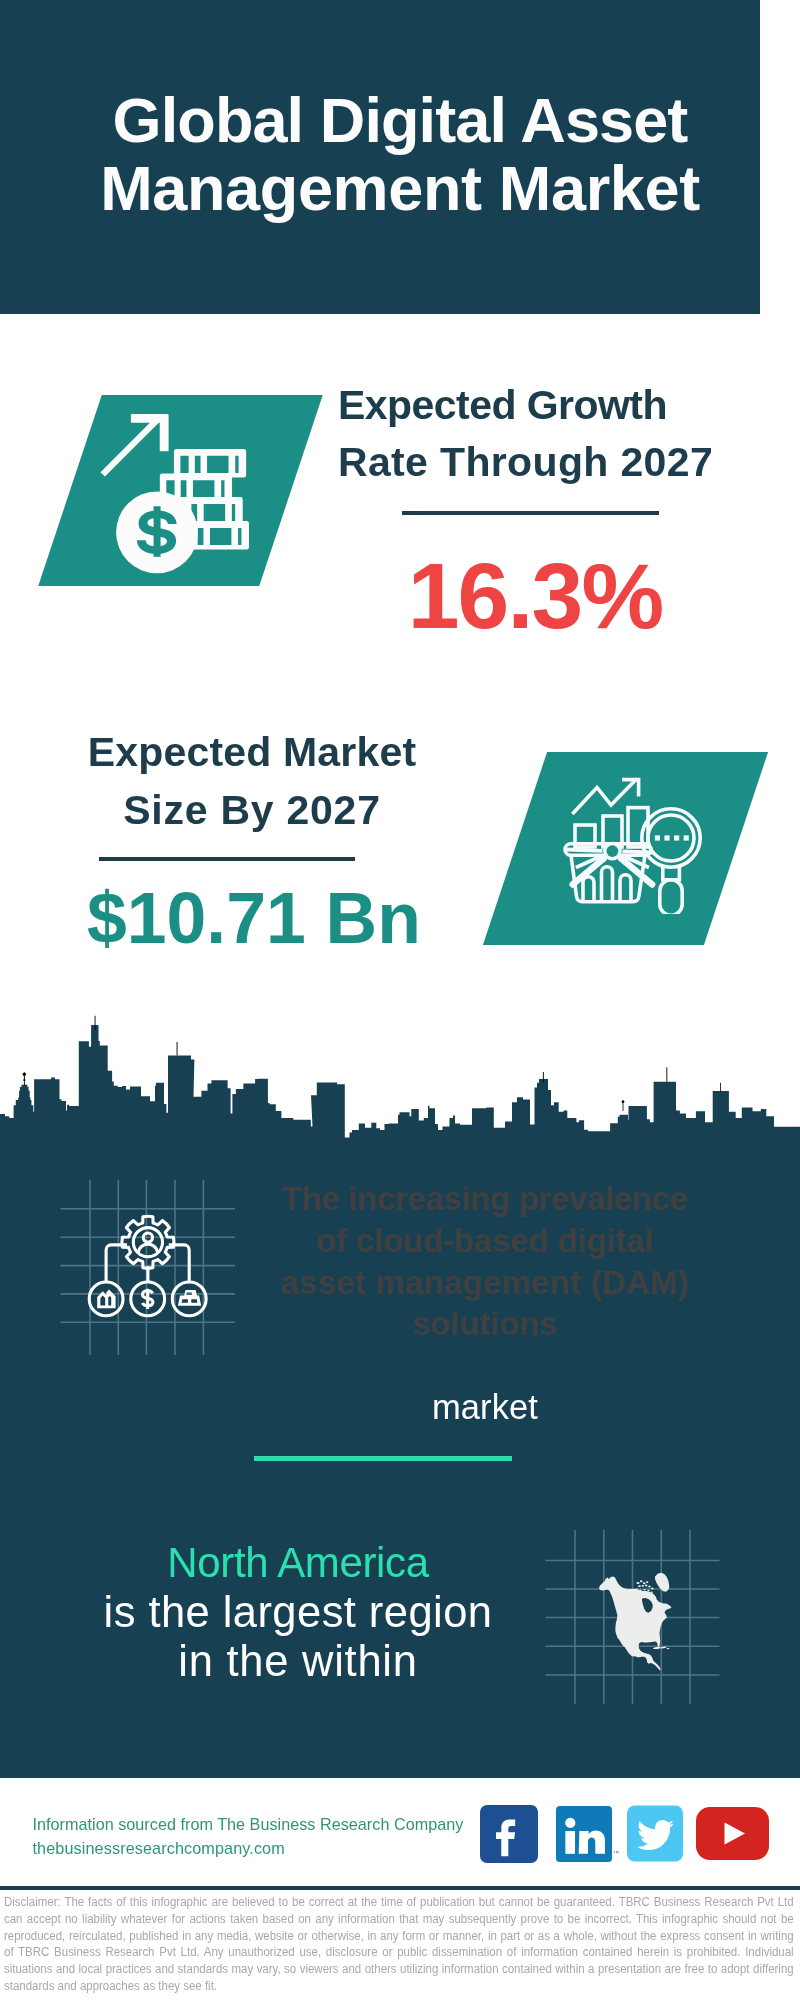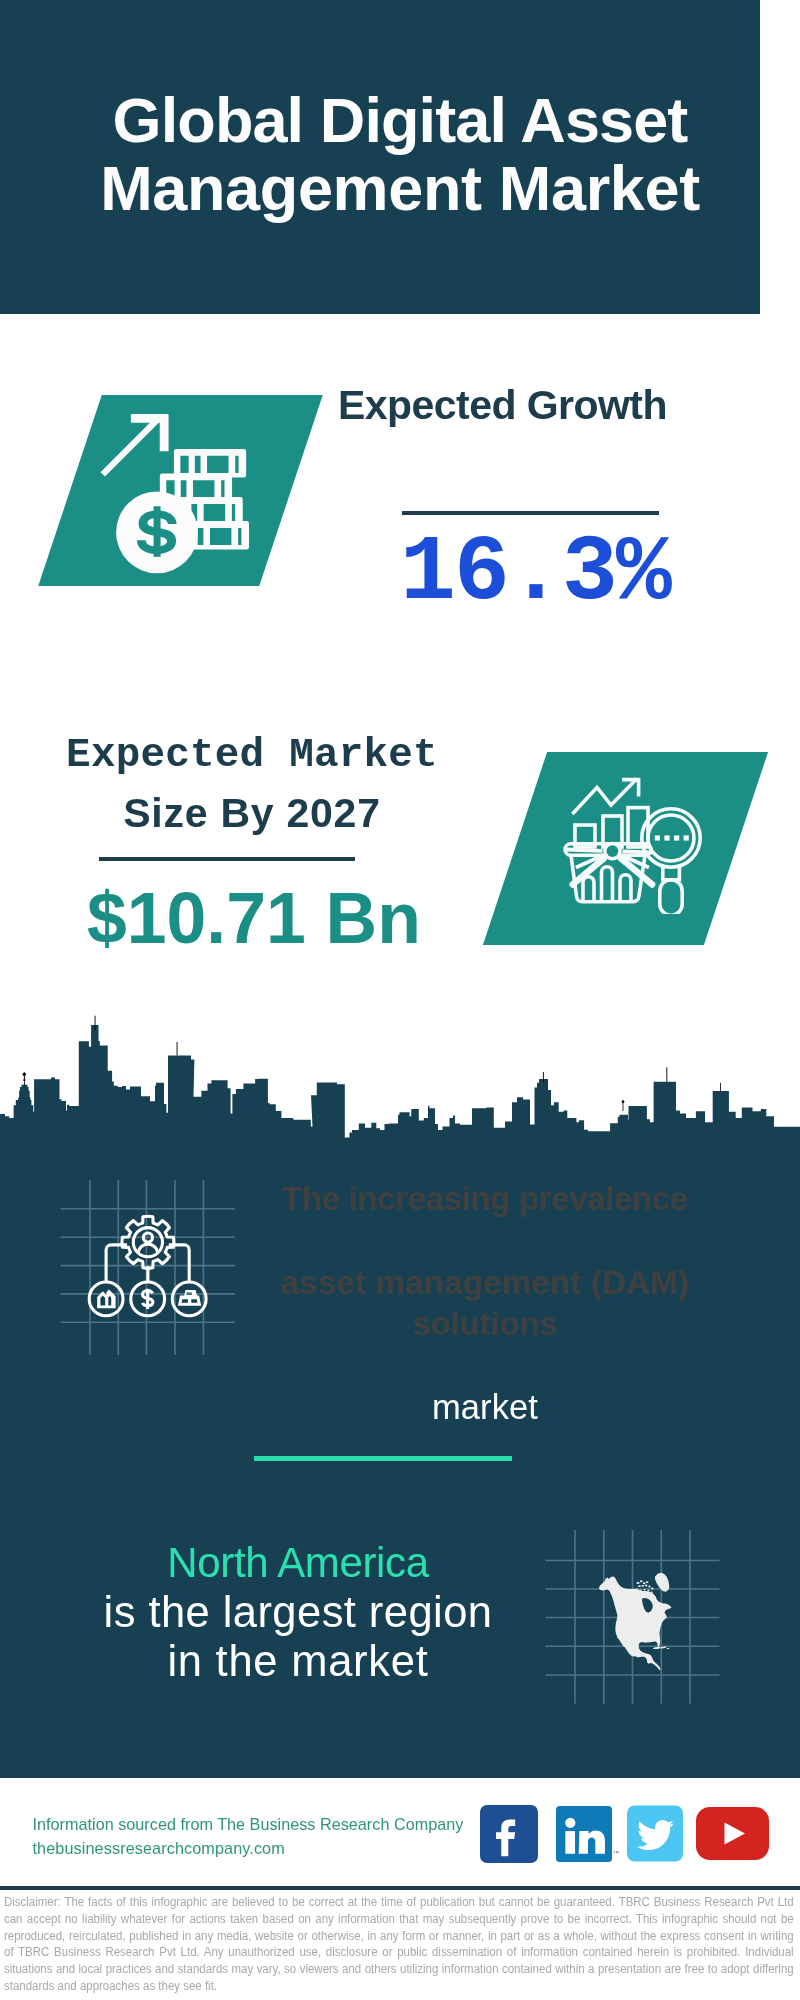--- a/index.html
+++ b/index.html
@@ -41,37 +41,36 @@
     text-align:left; color:#1d3c4c;
     font-size:41px; font-weight:bold; line-height:57.2px;
   }
   .s1-title .l1 { letter-spacing:-0.55px; }
   .s1-title .l2 { letter-spacing:0.35px; }
   .s1-rule {
     position:absolute; left:401.5px; top:511px; width:257px; height:4px;
     background:#1d3c4c;
   }
   .s1-value {
-    position:absolute; left:335px; top:532px; width:400px;
-    text-align:center; color:#1d4ed8;
+    position:absolute; left:335px; top:554px; width:400px;
+    text-align:center; color:#ef4444;
     font-size:93px; font-weight:bold; line-height:84px;
     letter-spacing:-1.8px;
-    font-family:Liberation Mono, monospace;
   }
 
   
   .para2 { left:514.5px; top:752px; width:221px; height:193px; }
   .icon2 { position:absolute; left:558px; top:772px; width:162px; height:142px; }
 
   .s2-title {
     position:absolute; left:52px; top:724.3px; width:400px;
     text-align:center; color:#1d3c4c;
     font-size:41px; font-weight:bold; line-height:57.2px;
   }
-  .s2-title .l1 { letter-spacing:0.18px;font-family:Liberation Mono, monospace; }
+  .s2-title .l1 { letter-spacing:0.18px; }
   .s2-title .l2 { letter-spacing:0.75px; }
   .s2-rule {
     position:absolute; left:98.8px; top:857px; width:256px; height:4px;
     background:#1d3c4c;
   }
   .s2-value {
     position:absolute; left:54px; top:877.5px; width:400px;
     text-align:center; color:#1b8f86;
     font-size:71.5px; font-weight:bold; line-height:80px;
     letter-spacing:0px;
@@ -162,20 +161,21 @@
       <path d="M87.3 101.1 h73.2 a2.6 2.6 0 0 1 2.6 2.6 v25.8 a2.6 2.6 0 0 1 -2.6 2.6 h-73.2 a2.6 2.6 0 0 1 -2.6 -2.6 v-25.8 a2.6 2.6 0 0 1 2.6 -2.6 z M91.7 108.5 v18.5 h9.0 v-18.5 z M107.4 108.5 v18.5 h6.2 v-18.5 z M120.7 108.5 v18.5 h23.3 v-18.5 z M151.3 108.5 v18.5 h3.6 v-18.5 z"></path>
       <path d="M94.1 127.1 h73.2 a2.6 2.6 0 0 1 2.6 2.6 v25.8 a2.6 2.6 0 0 1 -2.6 2.6 h-73.2 a2.6 2.6 0 0 1 -2.6 -2.6 v-25.8 a2.6 2.6 0 0 1 2.6 -2.6 z M98.5 134.5 v18.5 h9.0 v-18.5 z M114.2 134.5 v18.5 h6.2 v-18.5 z M127.5 134.5 v18.5 h23.3 v-18.5 z M158.1 134.5 v18.5 h3.6 v-18.5 z"></path>
 
       <circle cx="70.0" cy="139.4" r="44.4"></circle>
       <path fill="#1b8f86" d="M66.3 111.0 h7.6 v54.9 h-7.6 z"></path>
       <path fill="#1b8f86" d="M70.1 115.5 c-12.2 0 -20.1 5.8 -20.1 14.1 0 8.2 6.5 11.9 18.9 13.7 9.0 1.2 12.0 2.7 12.0 5.8 0 3.4 -4.3 5.5 -11.3 5.5 -7.5 0 -11.7 -2.4 -11.9 -6.6 h-9.5 c0.2 8.8 8.2 14.8 21.4 14.8 12.9 0 21.2 -5.6 21.2 -14.3 0 -8.3 -6.0 -12.1 -19.3 -14.0 -9.2 -1.3 -11.8 -2.7 -11.8 -5.5 0 -3.1 4.1 -5.2 10.7 -5.2 6.9 0 11.1 2.5 11.5 6.5 h9.5 c-0.4 -8.5 -8.2 -14.7 -21.3 -14.7 z"></path>
     </g>
   </svg>
   <div class="s1-title">
     <span class="l1">Expected Growth</span><br>
+    <span class="l2">Rate Through 2027</span>
   </div>
   <div class="s1-rule"></div>
   <div class="s1-value">16.3%</div>
 
   <div class="para para2"></div>
   <svg class="icon2" viewBox="0 0 162 142">
     <g fill="none" stroke="#f5fbfa" stroke-width="3.6" stroke-linecap="butt" stroke-linejoin="miter">
       <polyline points="14.4,42.0 39.0,15.5 53.0,33.0 79.0,6.4"></polyline>
       <polyline points="64.0,7.6 80.6,7.6 80.6,24.5"></polyline>
       <rect x="17.0" y="53.0" width="20" height="22"></rect>
@@ -257,21 +257,21 @@
       <circle cx="22.1" cy="88.9" r="16.9"></circle>
       <circle cx="63.7" cy="88.9" r="16.9"></circle>
       <circle cx="105.2" cy="88.9" r="16.9"></circle>
       <path fill="#ffffff" stroke="none" d="M13.20 98.20 L13.20 87.00 L18.80 81.30 L22.40 84.90 L22.40 82.30 L25.00 79.60 L31.60 86.20 L31.60 98.20 Z M21.20 95.60 L21.20 88.00 L18.80 85.60 L16.40 88.00 L16.40 95.60 Z M27.20 95.60 L27.20 87.60 L25.60 86.00 L24.30 87.30 L24.30 95.60 Z"></path>
       <path d="M63.7 78.70 v20.4 M68.70 83.30 a5.2 4.7 0 0 0 -5.0 -2.6 c-3.3 0 -5.2 1.7 -5.2 3.7 0 2.2 1.7 3.3 5.2 3.8 3.5 0.6 5.2 1.6 5.2 3.8 0 2.2 -1.9 3.7 -5.2 3.7 -2.6 0 -4.6 -1.1 -5.1 -2.8"></path>
       <path fill="#ffffff" stroke="none" d="M93.90 95.70 L96.00 85.50 L115.10 85.50 L117.20 95.70 Z M100.20 85.60 L101.50 80.00 L111.70 80.00 L112.90 85.60 Z M103.90 92.80 L103.90 89.20 L98.40 89.20 L97.50 92.80 Z M113.40 92.80 L112.80 89.20 L107.30 89.20 L107.30 92.80 Z M108.00 85.10 L107.70 82.60 L102.60 82.60 L102.30 85.10 Z"></path>
     </g>
   </svg>
   <div class="driver-text">
     <span class="hl d1">The increasing prevalence</span><br>
-    <br>
+    <span class="hl d2">of cloud-based digital</span><br>
     <span class="hl d3">asset management (DAM)</span><br>
     <span class="hl d4">solutions</span><br>
     <br>
     <span class="d6">market</span>
   </div>
   <div class="mid-rule"></div>
 
   <svg class="grid2" viewBox="0 0 180 180">
     <g stroke="#4d7486" stroke-width="1.6">
       <line x1="30.0" y1="2.0" x2="30.0" y2="175.8"></line>
@@ -306,21 +306,21 @@
       <ellipse cx="56.8" cy="32.2" rx="1.1" ry="0.8"></ellipse>
       <ellipse cx="62.0" cy="88.0" rx="4.0" ry="0.9" transform="rotate(-8 62.0 88.0)"></ellipse>
       <ellipse cx="68.5" cy="87.5" rx="3.0" ry="0.8" transform="rotate(-8 68.5 87.5)"></ellipse>
       <ellipse cx="73.0" cy="88.5" rx="1.4" ry="0.6" transform="rotate(-8 73.0 88.5)"></ellipse>
     </g>
     <path fill="#174152" d="M47.0 38.5 L50.5 38.0 L53.8 39.2 L56.2 41.5 L57.6 44.5 L57.6 47.8 L56.0 51.0 L53.5 52.8 L51.0 51.8 L49.2 48.8 L48.0 45.0 L47.2 41.5 Z"></path>
   </svg>
   <div class="region-text">
     <span class="hl">North America</span><br>
     <span class="r2">is the largest region</span><br>
-    <span class="r3">in the market</span>
+    <span class="r3">in the within</span>
   </div>
 
   <div class="footer"></div>
   <div class="foot-src">
     <div class="f1">Information sourced from The Business Research Company</div>
     <div class="f2">thebusinessresearchcompany.com</div>
   </div>
   <svg class="social sc-fb" viewBox="0 0 58 58">
     <rect x="0" y="0" width="58" height="58" rx="7" fill="#1f4f93"></rect>
     <path fill="#ffffff" d="M35.2 20.9 h-4.3 c-1.6 0 -2.6 1.1 -2.6 2.9 v3.4 h6.8 l-0.9 6.7 h-5.9 v17.4 h-7.0 v-17.4 h-5.3 v-6.7 h5.3 v-4.6 c0 -5.2 3.1 -8.2 8.6 -8.2 h5.3 z"></path>

